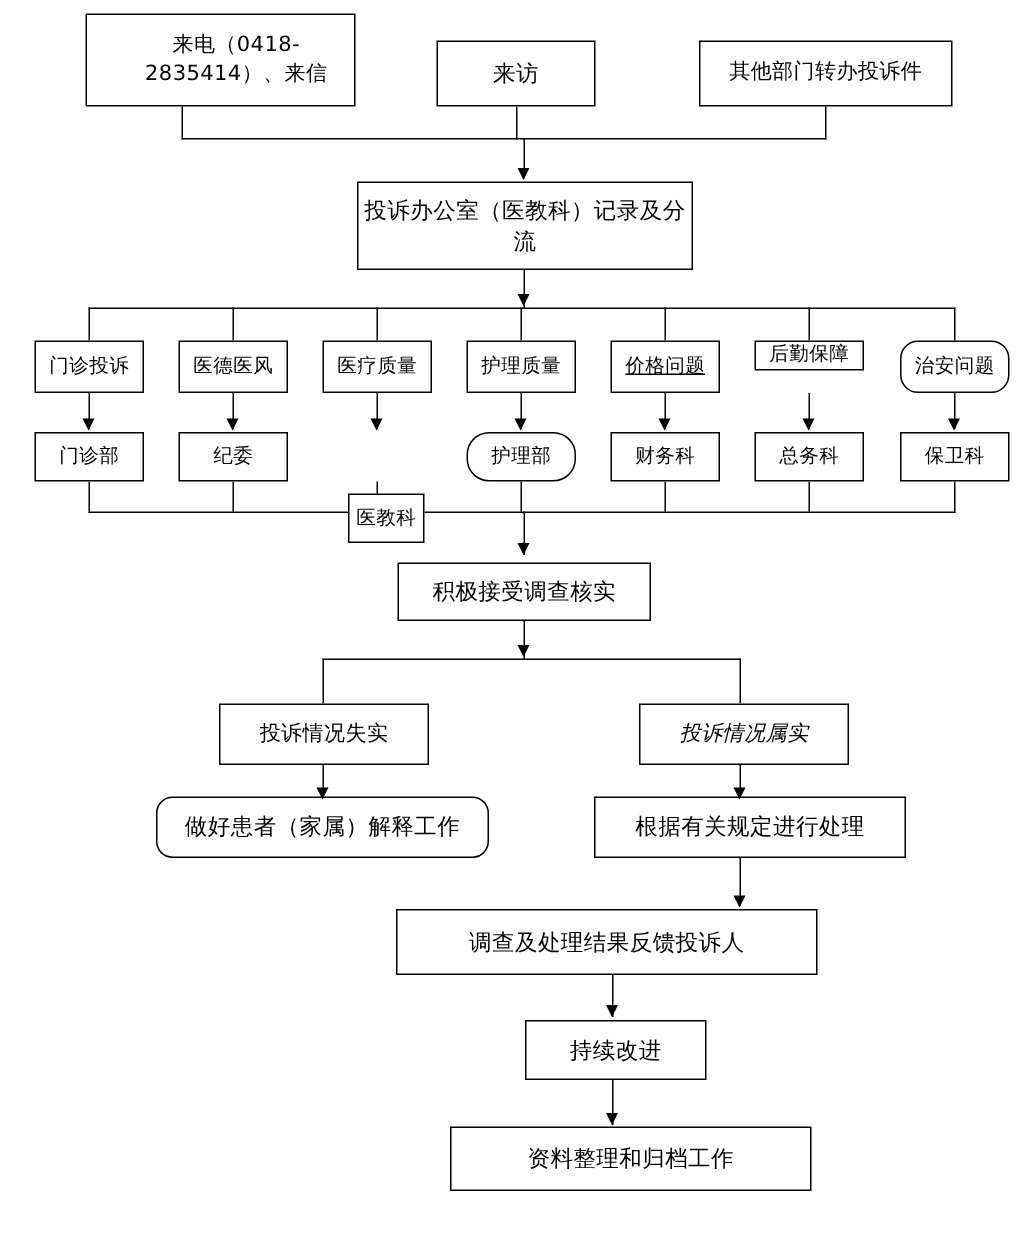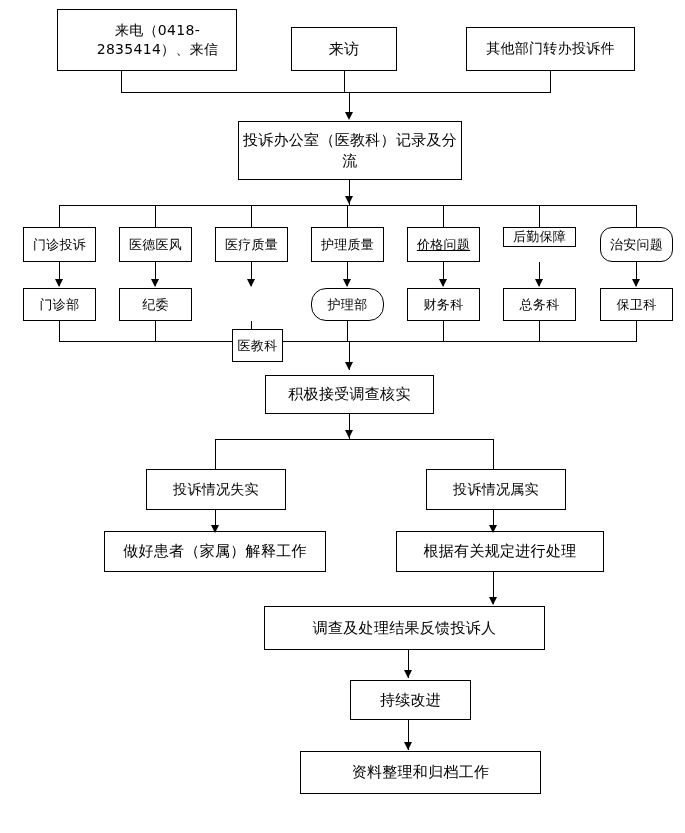--- a/index.html
+++ b/index.html
@@ -175,30 +175,30 @@
 
   <div class="ln ln-v" style="left:349px; top:414px; height:26px;"></div>
   <div class="arrow" style="left:345px; top:430px;"></div>
   <div class="ln ln-h" style="left:215px; top:439px; width:279px;"></div>
   <div class="ln ln-v" style="left:215px; top:439px; height:30px;"></div>
   <div class="ln ln-v" style="left:493px; top:439px; height:30px;"></div>
 
   <div class="node f14" style="left:146px; top:469px; width:140px; height:41px;">
     <span>投诉情况失实</span>
   </div>
-  <div class="node f14" style="left:426px; top:469px; width:140px; height:41px;">
+  <div class="node f14" style="left:426px; top:469px; width:140px; height:41px;font-style:italic;">
     <span>投诉情况属实</span>
   </div>
 
   <div class="ln ln-v" style="left:215px; top:510px; height:22px;"></div>
   <div class="arrow" style="left:211px; top:525px;"></div>
   <div class="ln ln-v" style="left:493px; top:510px; height:22px;"></div>
   <div class="arrow" style="left:489px; top:525px;"></div>
 
-  <div class="node f15" style="left:104px; top:531px; width:222px; height:41px;">
+  <div class="node f15" style="left:104px; top:531px; width:222px; height:41px;border-radius:11px;">
     <span>做好患者（家属）解释工作</span>
   </div>
   <div class="node f15" style="left:396px; top:531px; width:208px; height:41px;">
     <span>根据有关规定进行处理</span>
   </div>
 
   <div class="ln ln-v" style="left:493px; top:572px; height:32px;"></div>
   <div class="arrow" style="left:489px; top:597px;"></div>
 
   <div class="node f15" style="left:264px; top:606px; width:281px; height:44px;">

